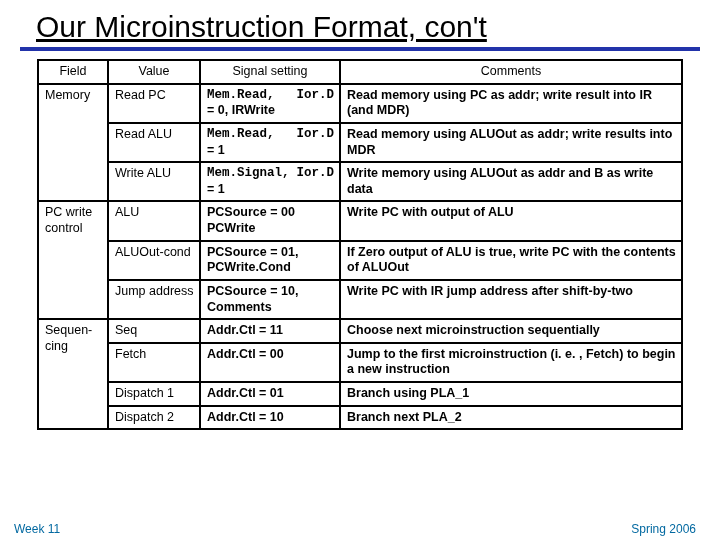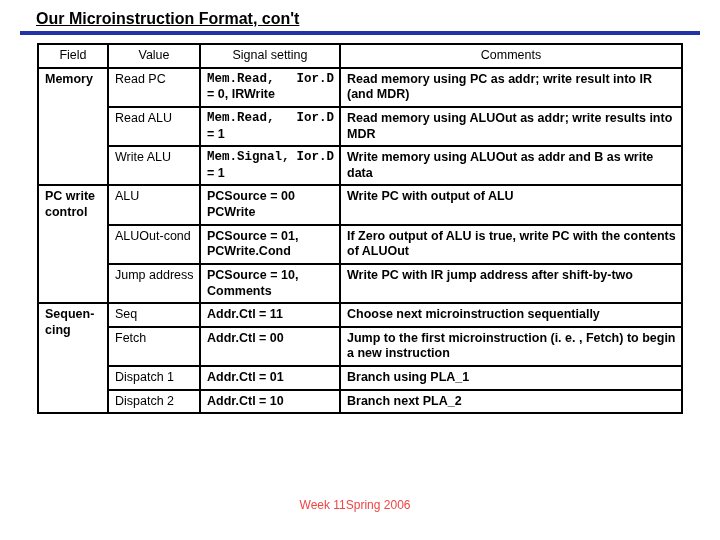--- a/index.html
+++ b/index.html
@@ -6,22 +6,22 @@
   body {
     margin: 0;
     padding: 0;
     width: 720px;
     height: 540px;
     font-family: Arial, Helvetica, sans-serif;
     background: #fff;
     position: relative;
   }
   .title {
-    font-size: 16px;
-    font-weight: bold;
+    font-size: 30px;
+    font-weight: normal;
     text-decoration: underline;
     padding: 10px 0 3px 36px;
     color: #000;
   }
   .hr-blue {
     height: 4px;
     background: #2233aa;
     margin: 0 20px 8px 20px;
   }
   .tbl {
@@ -46,38 +46,38 @@
   .tbl td.value {
     font-weight: normal;
   }
   .tbl td.signal {
     font-weight: bold;
   }
   .tbl td.comments {
     font-weight: bold;
   }
   .tbl td.field {
-    font-weight: bold;
+    font-weight: normal;
     border-radius: 11px;
   }
   .col-field   { width: 70px; }
   .col-value   { width: 92px; }
   .col-signal  { width: 140px; }
   .col-comments{ width: 342px; }
   .sigwrap { display: flex; justify-content: space-between; font-family: Liberation Mono, monospace; }
   .footer {
     position: absolute;
-    bottom: 28px;
+    bottom: 4px;
     left: 0;
     right: 0;
     font-size: 12px;
-    color: #ef4444;
+    color: #0369a1;
     padding: 0 24px 0 14px;
     display: flex;
-    justify-content: center;
+    justify-content: space-between;
   }
 </style>
 </head>
 <body>
 
 <div class="title">Our Microinstruction Format, con't</div>
 <div class="hr-blue"></div>
 
 <table class="tbl">
   <colgroup>

